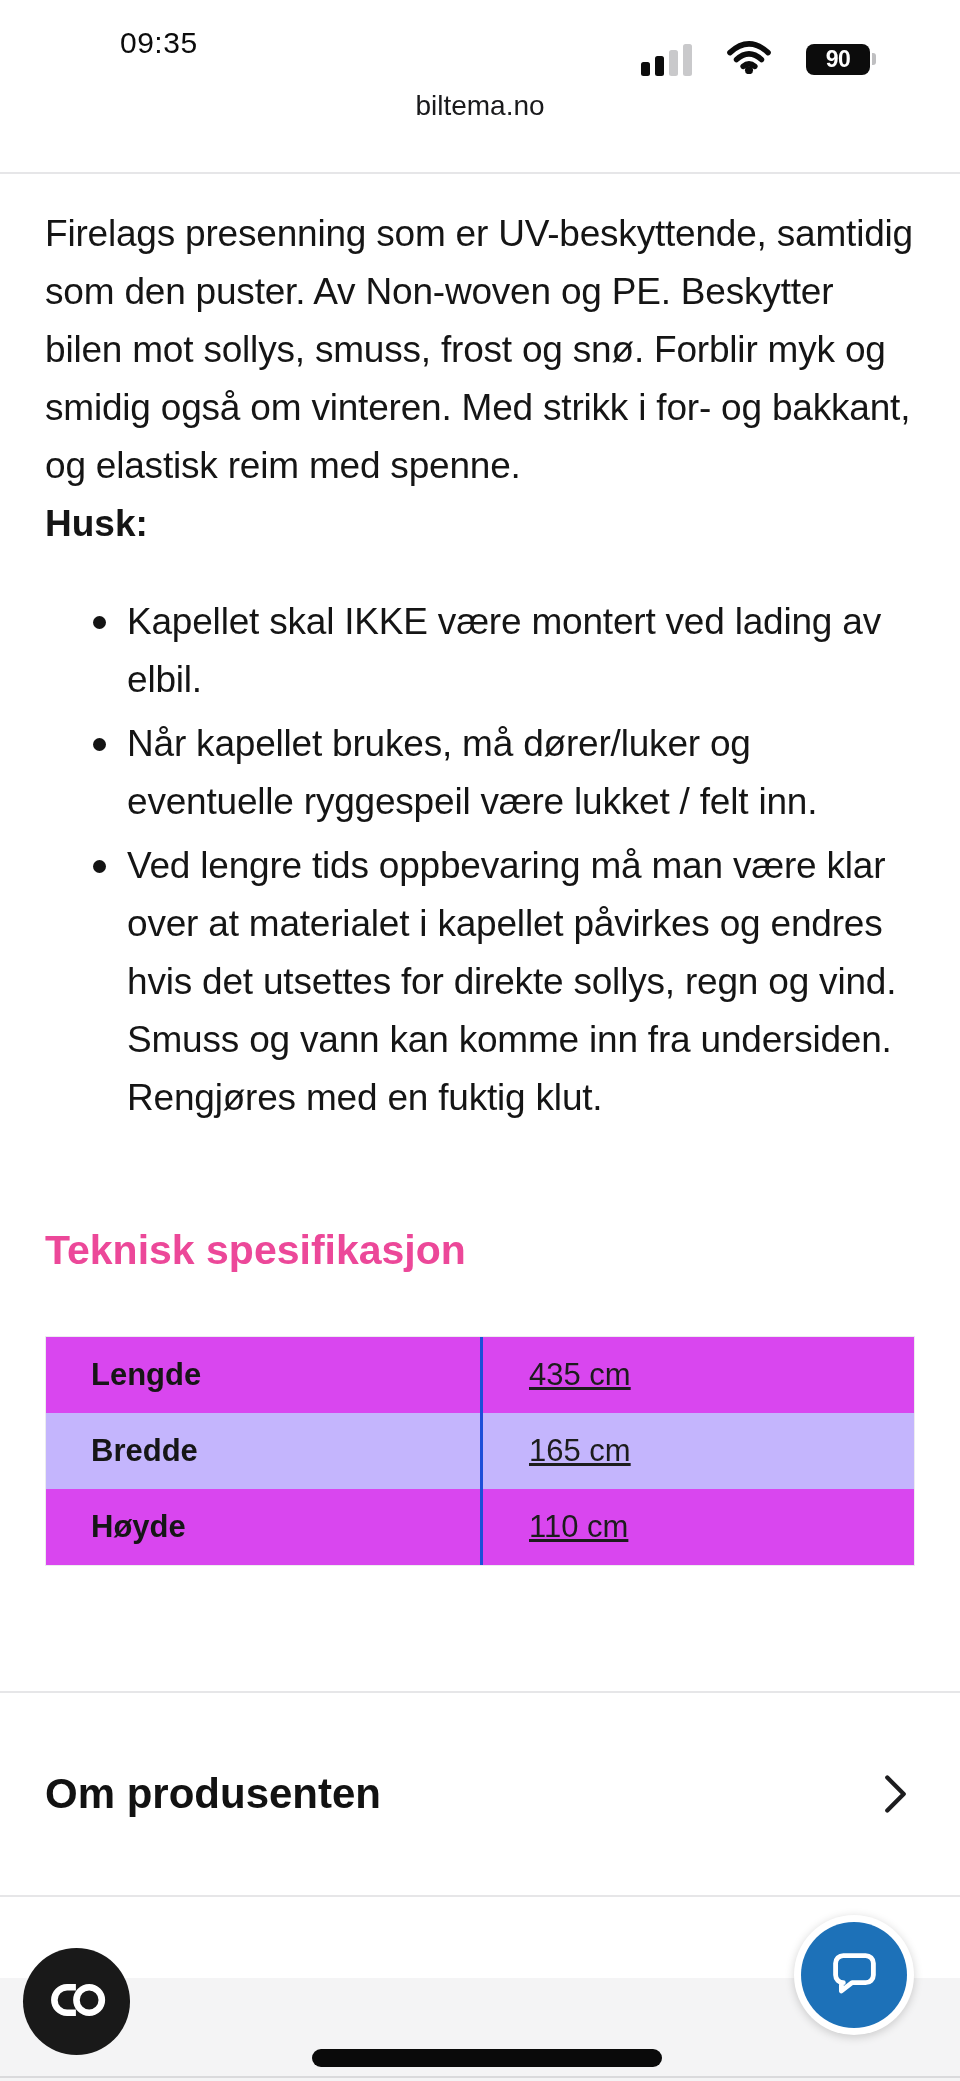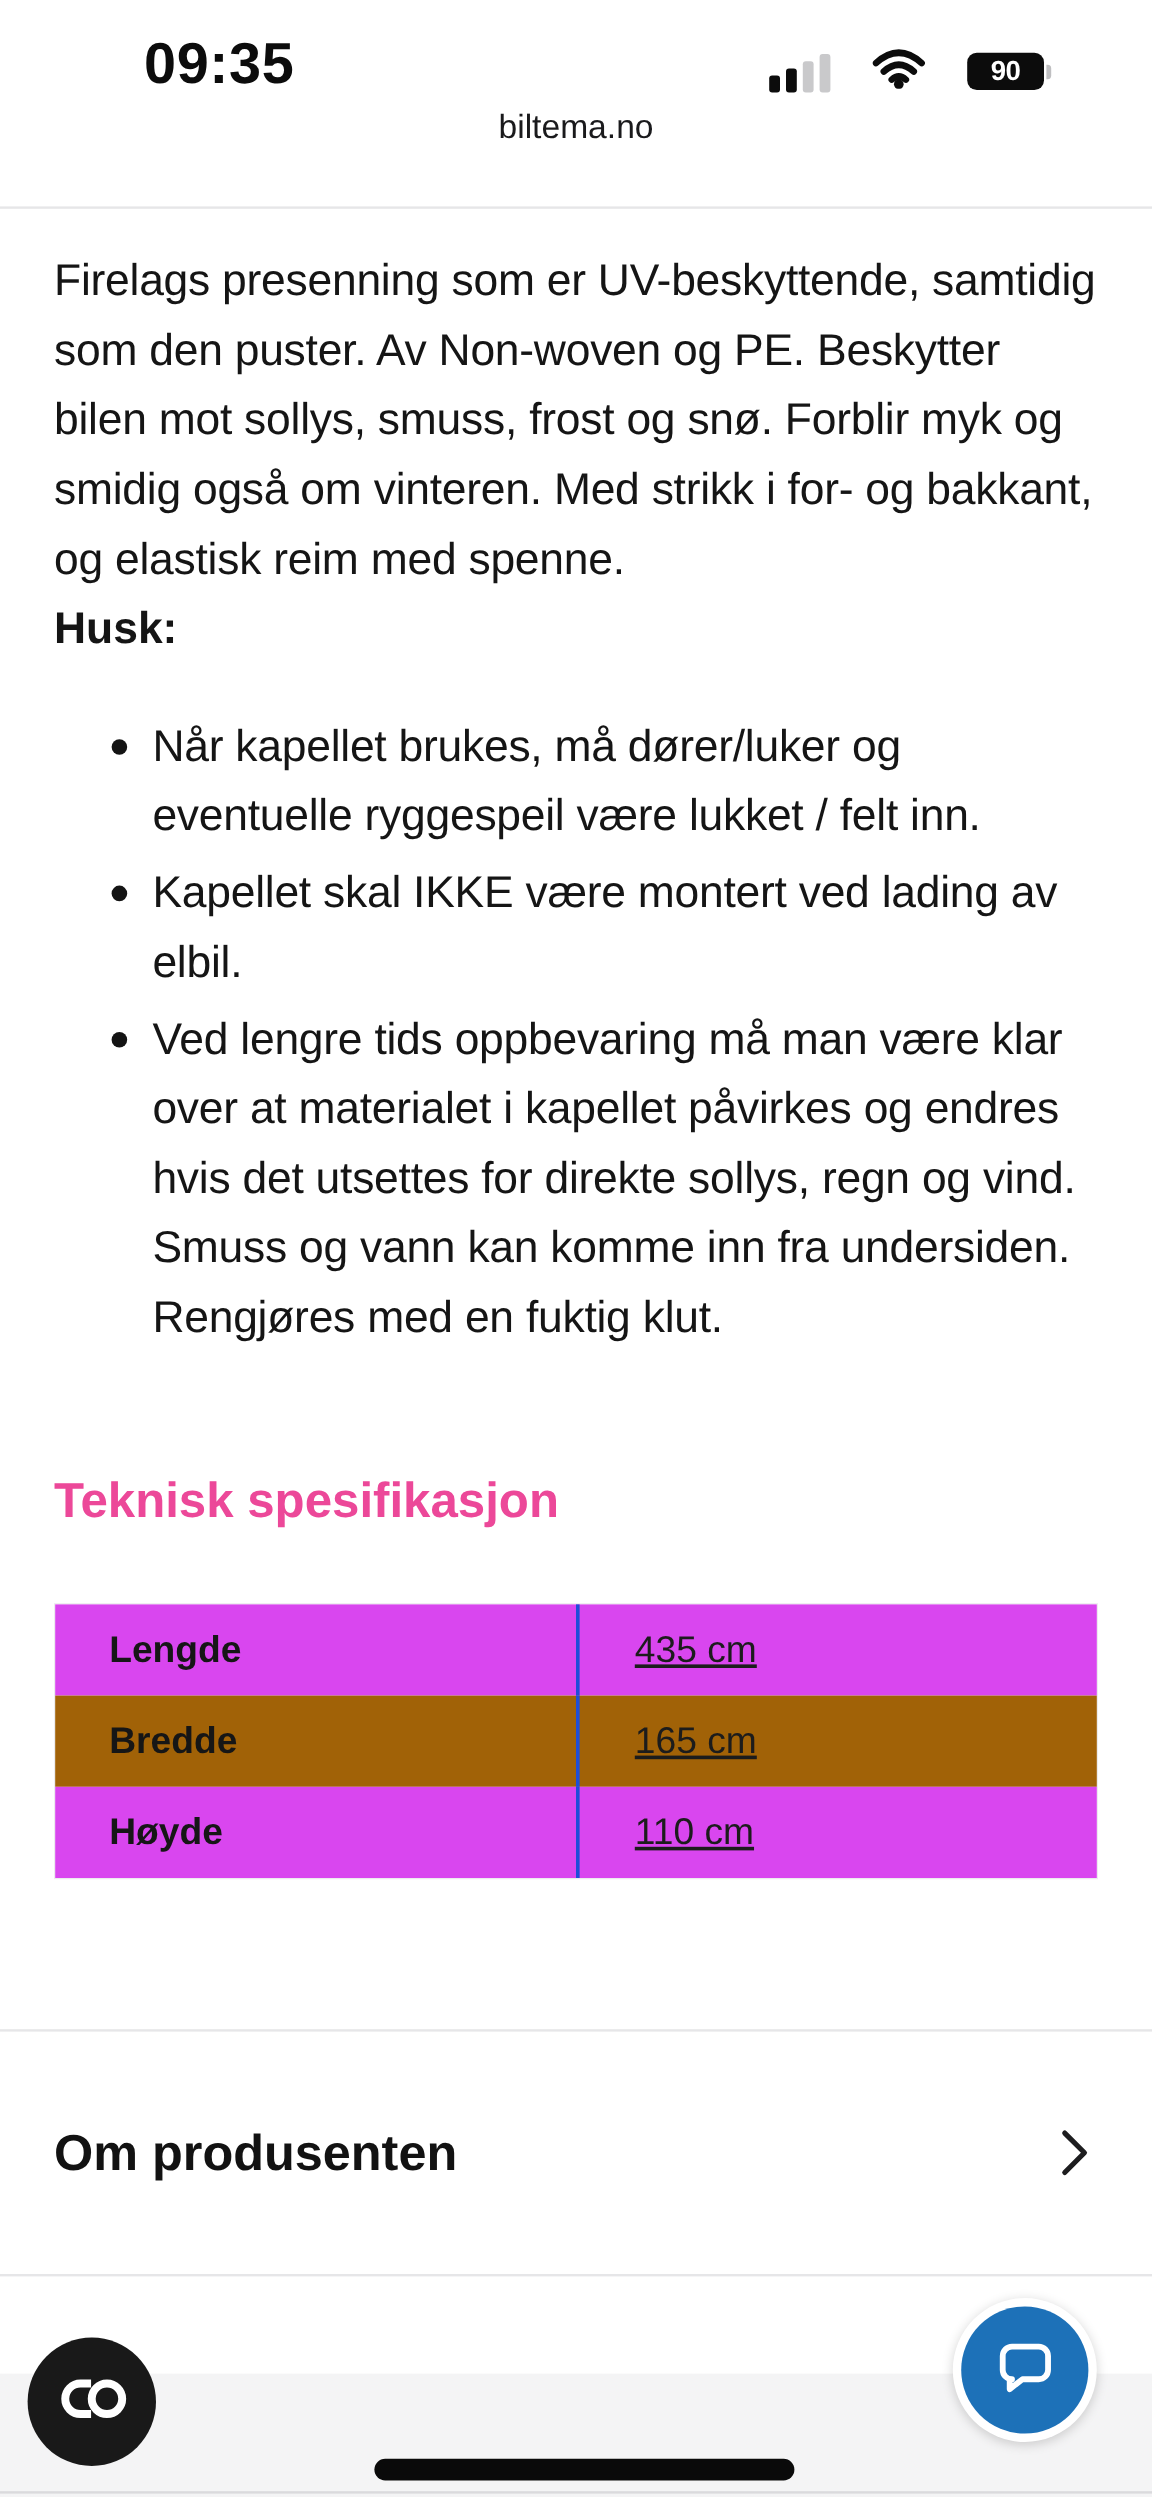--- a/index.html
+++ b/index.html
@@ -3,21 +3,21 @@
 <meta charset="utf-8">
 <style>
   html,body{margin:0;padding:0;background:#ffffff;}
   .phone{
     position:relative;width:960px;height:2081px;margin:0 auto;
     background:#ffffff;overflow:hidden;
     font-family:"Liberation Sans","DejaVu Sans",sans-serif;color:#151515;
   }
   
   .status-bar{position:absolute;top:0;left:0;right:0;height:90px;background:#fff;}
-  .time{position:absolute;left:120px;top:26px;font-size:48px;font-weight:700;color:#0c0c0c;letter-spacing:.5px;}
+  .time{position:absolute;left:120px;top:26px;font-size:30px;font-weight:400;color:#0c0c0c;letter-spacing:.5px;}
   .status-icons{position:absolute;right:84px;top:40px;display:flex;align-items:center;gap:35px;}
   .cell-bars{display:flex;align-items:flex-end;gap:5px;height:34px;}
   .cell-bars i{display:block;width:9px;border-radius:2.5px;background:#0c0c0c;}
   .cell-bars i:nth-child(1){height:14px;}
   .cell-bars i:nth-child(2){height:20px;}
   .cell-bars i:nth-child(3){height:26px;background:#c9c9cb;}
   .cell-bars i:nth-child(4){height:32px;background:#c9c9cb;}
   .battery{display:flex;align-items:center;}
   .battery-body{width:64px;height:31px;background:#0c0c0c;border-radius:8px;color:#fff;
     font-size:23px;font-weight:700;display:flex;align-items:center;justify-content:center;letter-spacing:-.5px;}
@@ -29,21 +29,21 @@
   
   .content{position:absolute;top:174px;left:0;right:0;padding:0 45px;}
   .top-text{height:1053px;overflow:hidden;}
   .desc{margin:31px 0 0;font-size:37px;line-height:58px;letter-spacing:-.2px;}
   .husk{margin:0;font-size:37px;line-height:58px;font-weight:700;}
   .notes{margin:40px 0 0;padding:0;list-style:none;}
   .notes li{position:relative;padding-left:82px;font-size:37px;line-height:58px;letter-spacing:-.2px;margin-bottom:6px;}
   .notes li::before{content:"";position:absolute;left:48px;top:23px;width:13px;height:13px;border-radius:50%;background:#141414;}
   .spec-heading{margin:0;font-size:41px;font-weight:700;color:#ec4899;}
   .spec-table{margin-top:62px;border:1px solid #ececee;}
-  .spec-row{display:flex;height:76px;background:#a16207;}
+  .spec-row{display:flex;height:76px;background:#c4b5fd;}
   .spec-row.odd{background:#d946ef;}
   .spec-label{width:50%;box-sizing:border-box;display:flex;align-items:center;padding-left:45px;
     font-size:31px;font-weight:700;color:#161616;}
   .spec-value{width:50%;box-sizing:border-box;display:flex;align-items:center;padding-left:46px;
     font-size:31px;color:#1c1c1c;border-left:3px solid #1d4ed8;text-decoration:underline;}
   .section-divider{height:2px;background:#e6e6e8;margin:125px -45px 0;}
   .about-row{height:202px;display:flex;align-items:center;justify-content:space-between;cursor:pointer;}
   .about-label{font-size:42px;font-weight:700;color:#121212;}
   .about-chevron{display:flex;align-items:center;margin-right:8px;}
   
@@ -89,22 +89,22 @@
     <span class="url-text">biltema.no</span>
   </div>
   <div class="top-divider"></div>
 
   <div class="content">
 
     <div class="top-text">
       <p class="desc">Firelags presenning som er UV-beskyttende, samtidig som den puster. Av Non-woven og PE. Beskytter bilen mot sollys, smuss, frost og snø. Forblir myk og smidig også om vinteren. Med strikk i for- og bakkant, og elastisk reim med spenne.</p>
       <p class="husk">Husk:</p>
       <ul class="notes">
+        <li><span>Kapellet skal IKKE være montert ved lading av elbil.</span></li>
         <li><span>Når kapellet brukes, må dører/luker og eventuelle ryggespeil være lukket / felt inn.</span></li>
-        <li><span>Kapellet skal IKKE være montert ved lading av elbil.</span></li>
         <li><span>Ved lengre tids oppbevaring må man være klar over at materialet i kapellet påvirkes og endres hvis det utsettes for direkte sollys, regn og vind. Smuss og vann kan komme inn fra undersiden. Rengjøres med en fuktig klut.</span></li>
       </ul>
     </div>
 
     <h2 class="spec-heading">Teknisk spesifikasjon</h2>
 
     <div class="spec-table">
       <div class="spec-row odd">
         <div class="spec-label">Lengde</div>
         <div class="spec-value">435 cm</div>

